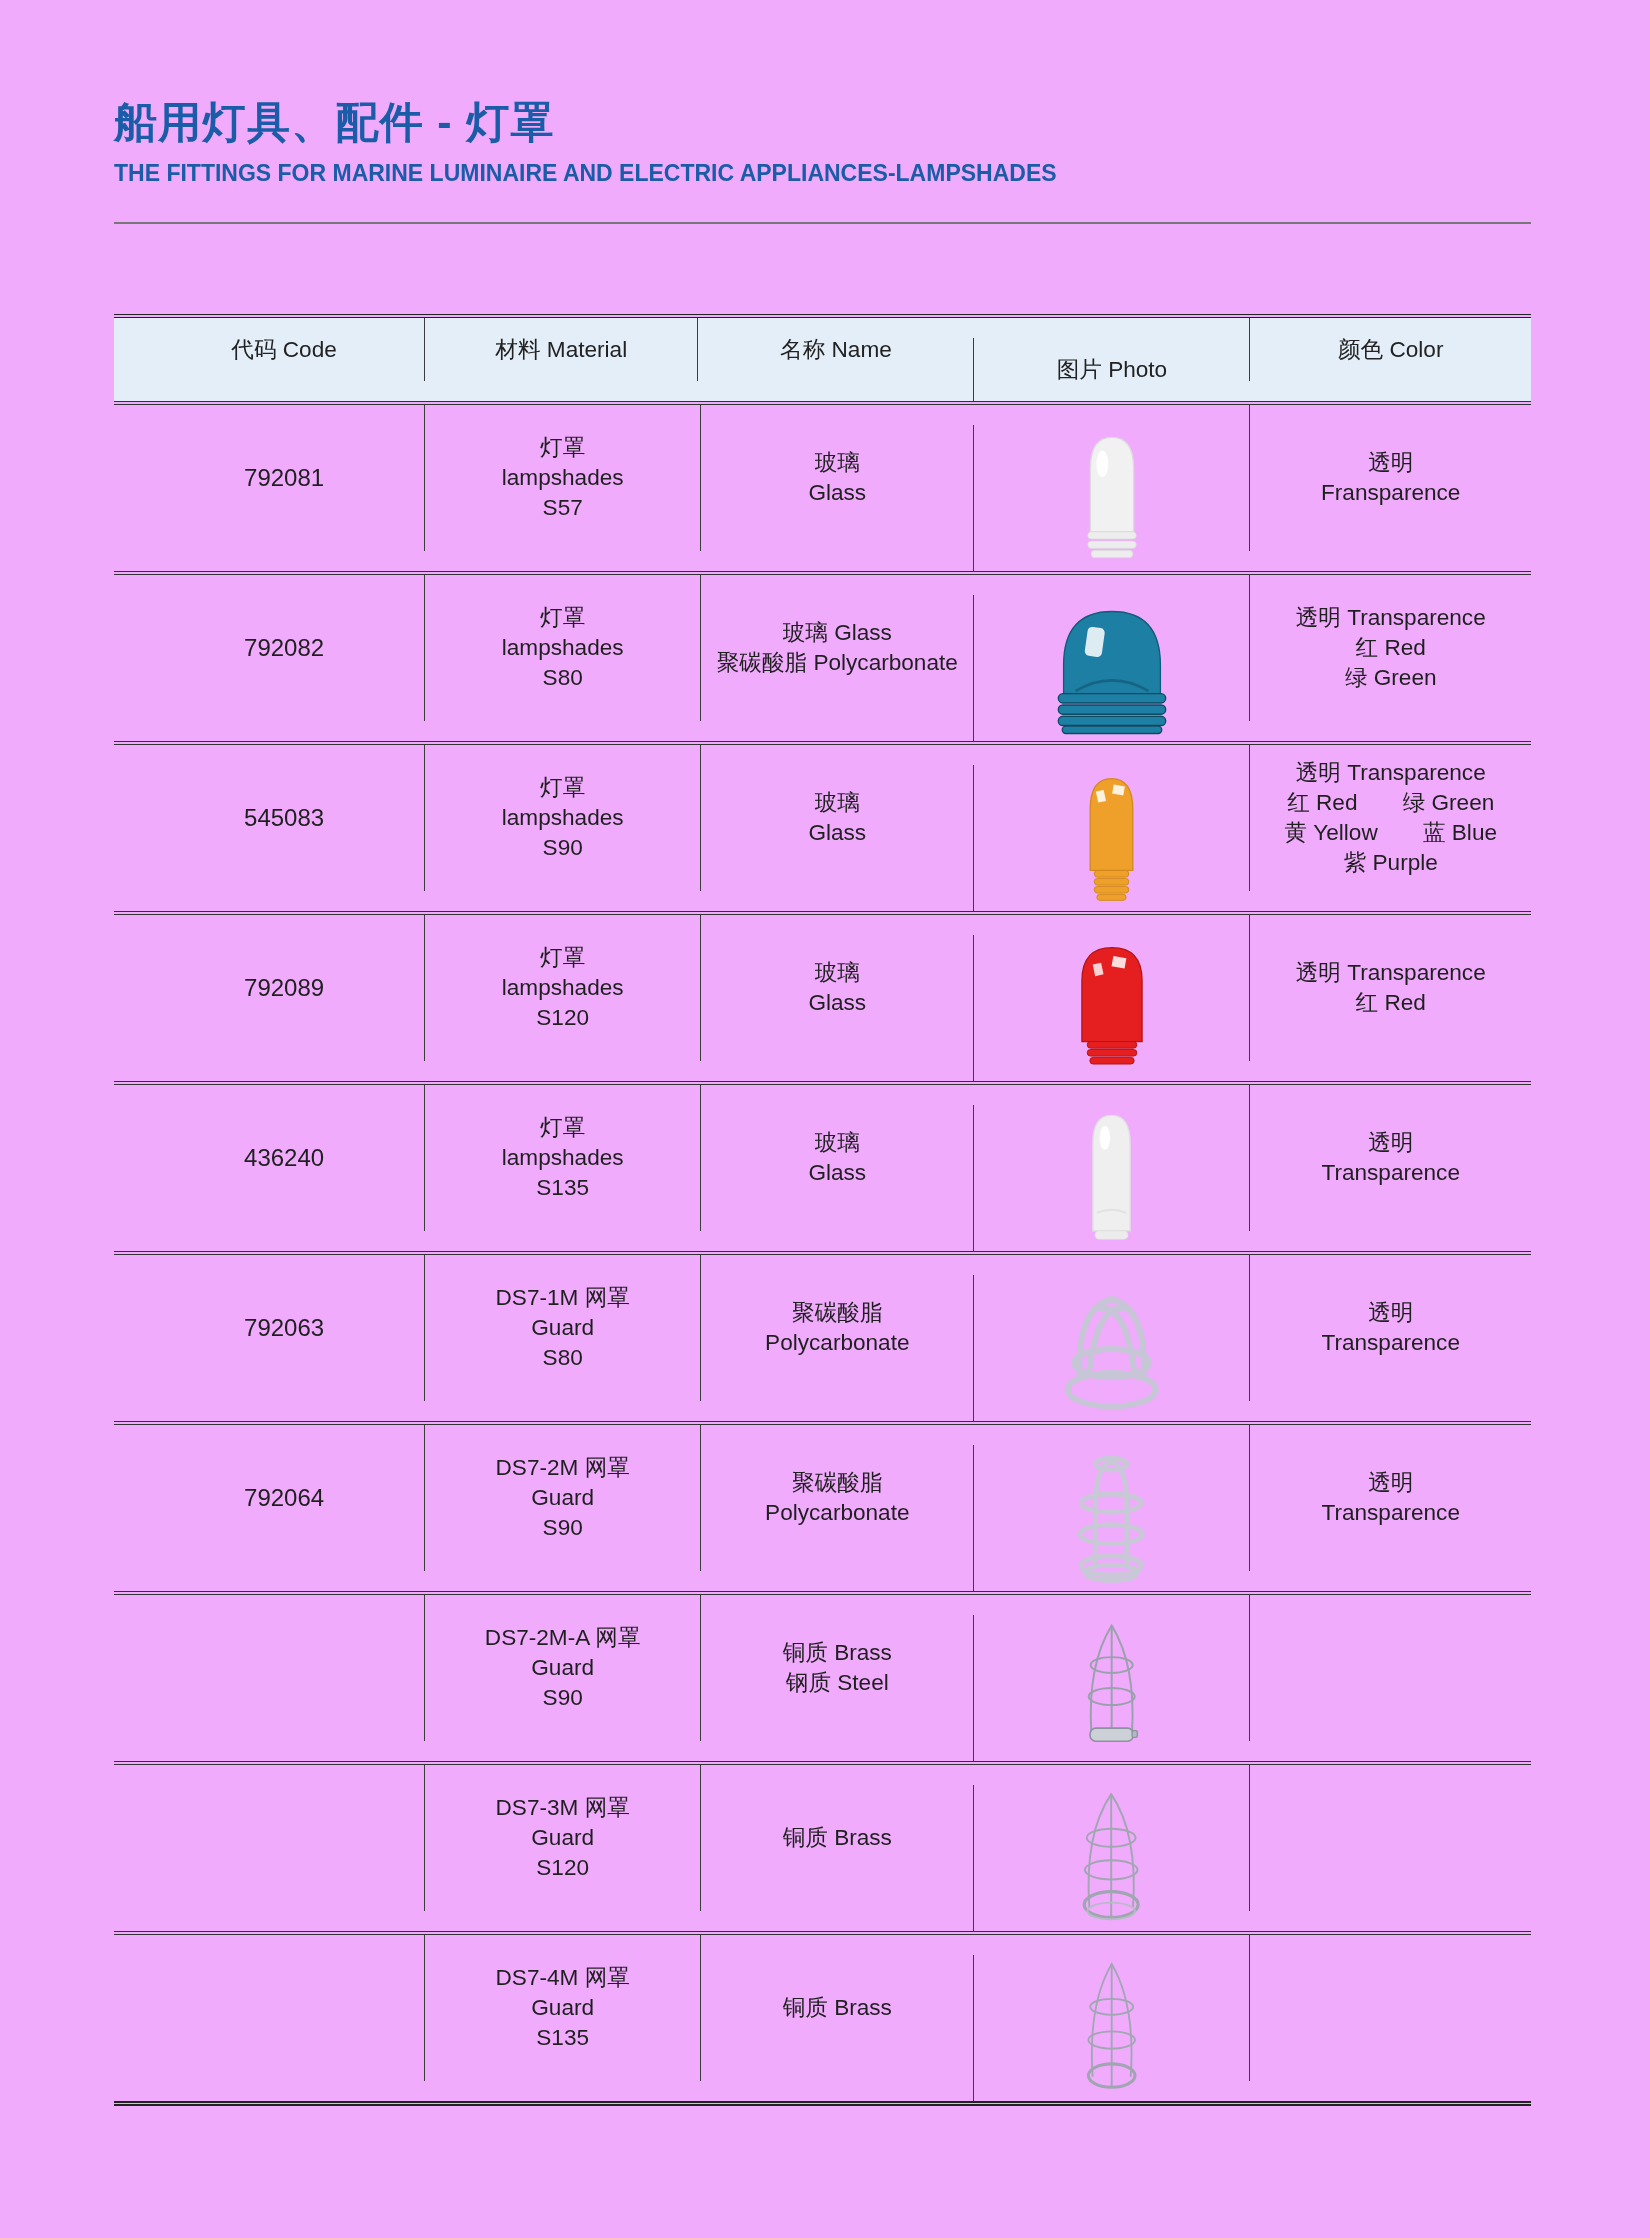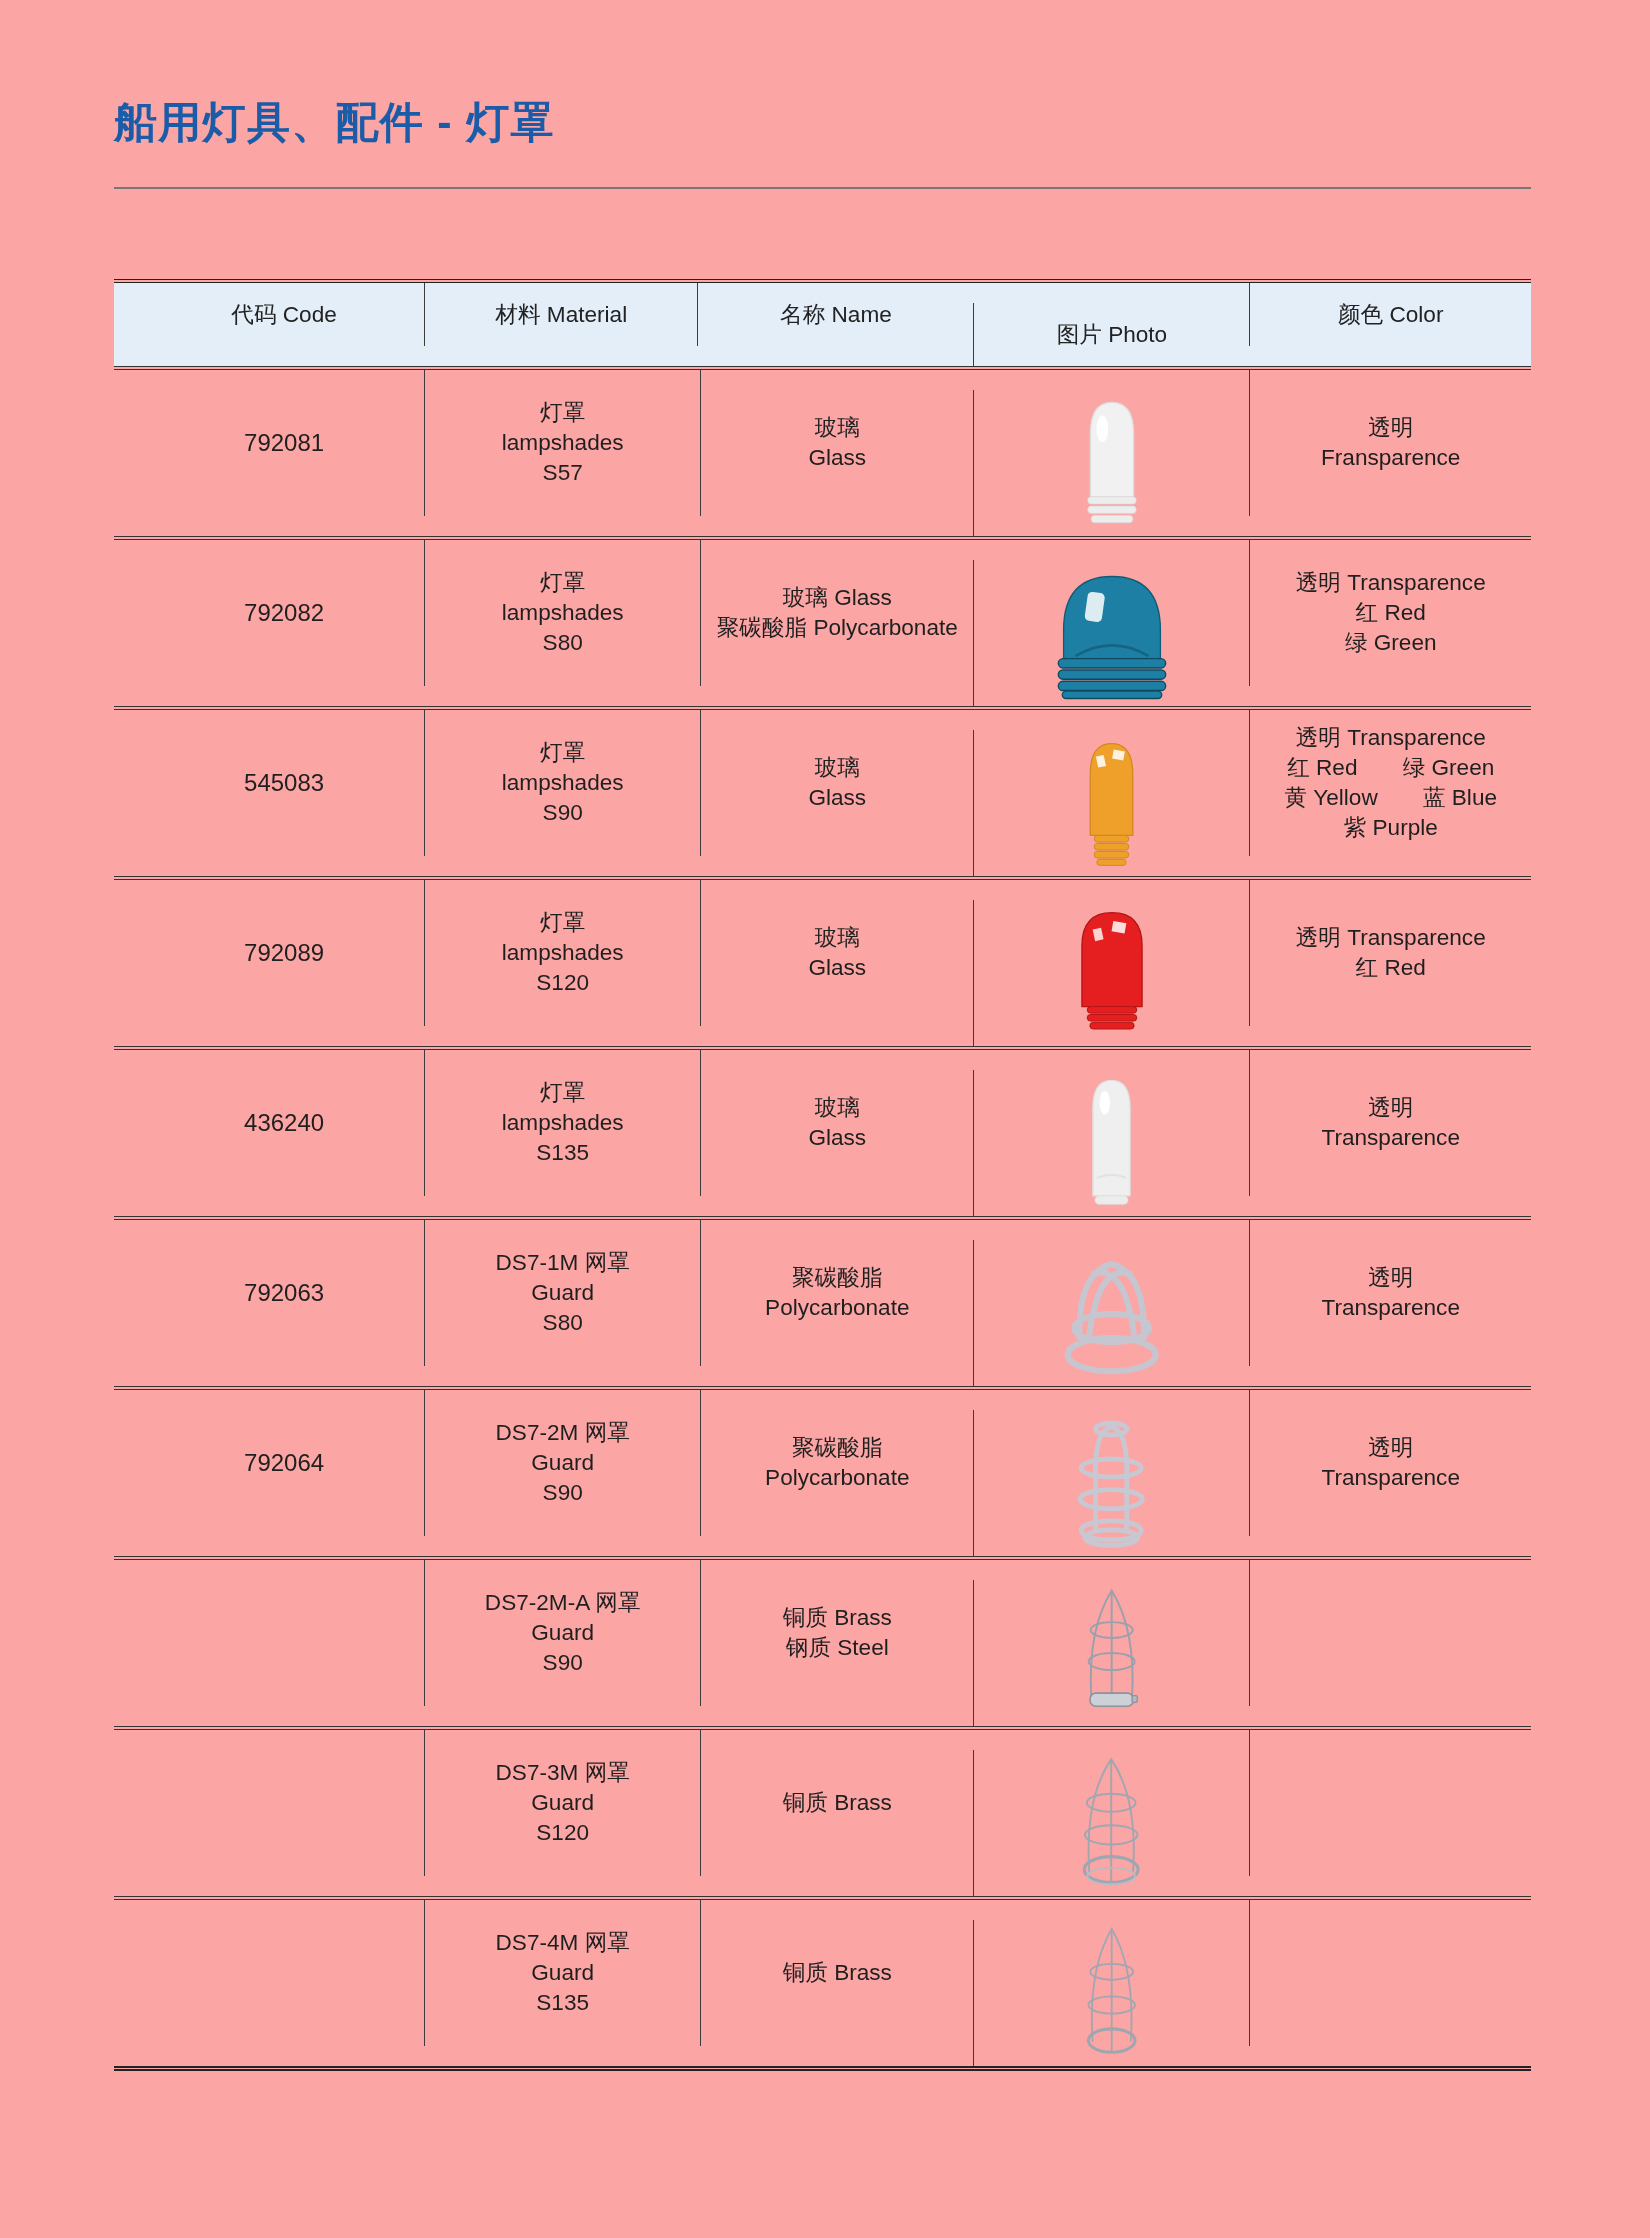--- a/index.html
+++ b/index.html
@@ -1,19 +1,19 @@
 <!DOCTYPE html>
 <html style="font-size:10.6px"><head>
 <meta charset="utf-8">
 <style>
   html,body{margin:0;padding:0;background:#ffffff;}
   .page{
     position:relative;
     width:1650px;height:2239px;
-    background:#fca5a5;
+    background:#f0abfc;
     font-family:"Liberation Sans",sans-serif;
     color:#1f1f1f;
     overflow:hidden;
   }
   .content{width:1417px;margin-left:114px;}
   .title-zh{
     margin:0;padding-top:94px;
     font-size:43px;font-weight:700;
     color:#1a5ca8;letter-spacing:1.3px;
   }
@@ -54,20 +54,21 @@
   .footer-text{margin-top:26px;font-size:27px;color:#111;}
   svg{display:block;}
 </style>
 </head>
 <body>
 
 <div class="page">
   <div class="content">
 
     <h1 class="title-zh">船用灯具、配件 - 灯罩</h1>
+    <h2 class="title-en">THE FITTINGS FOR MARINE LUMINAIRE AND ELECTRIC APPLIANCES-LAMPSHADES</h2>
     <div class="head-rule"></div>
 
     <div class="ptable">
 
       <div class="tr headrow">
         <div class="td c-code">代码 Code</div>
         <div class="td c-mat">材料 Material</div>
         <div class="td c-name">名称 Name</div>
         <div class="td c-photo">图片 Photo</div>
         <div class="td c-color">颜色 Color</div>

